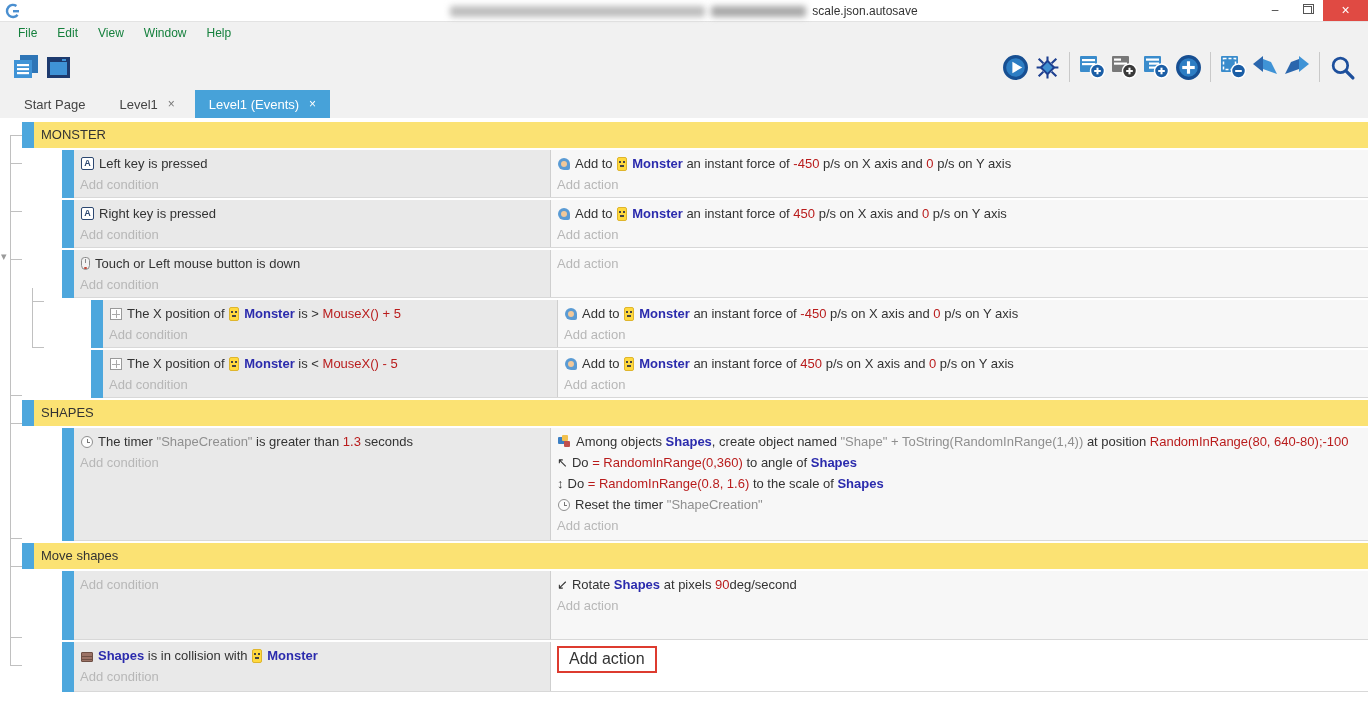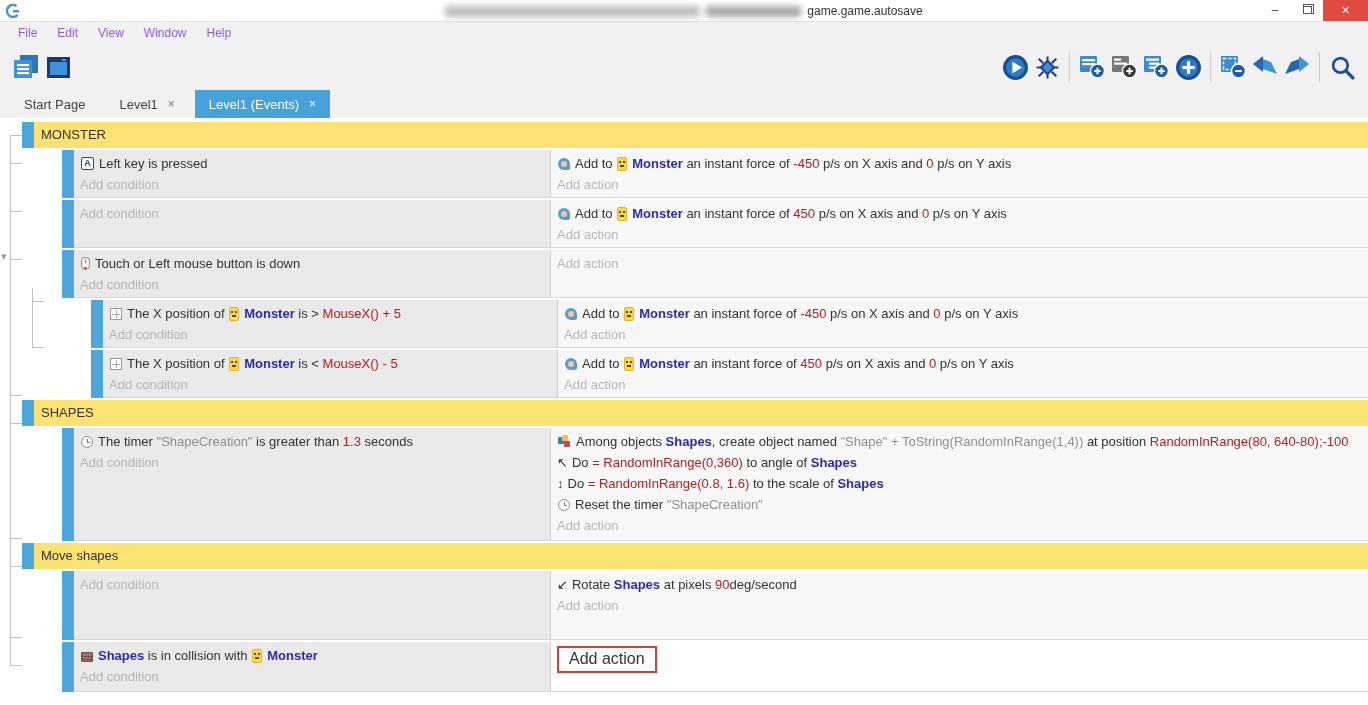--- a/index.html
+++ b/index.html
@@ -16,21 +16,21 @@
   .blurseg.b2 { width:95px; background:#a8a8a8; }
   .title-text { font-size:12px; color:#333; }
   .wincontrols { margin-left:auto; display:flex; align-items:flex-start; height:22px; }
   .winbtn { width:32px; height:21px; display:flex; align-items:center; justify-content:center; color:#444; font-size:12px; cursor:default; }
   .restore-glyph { width:9px; height:8px; border:1px solid #555; background:#fff; position:relative; }
   .restore-glyph::before { content:""; position:absolute; right:-3px; top:-3px; width:9px; height:8px; border:1px solid #555; }
   .closebtn { width:45px; height:21px; background:#e04a43; color:#fff; display:flex; align-items:center; justify-content:center; font-size:14px; }
 
   
   .menubar { height:22px; background:#f1f1f1; display:flex; align-items:center; padding-left:8px; }
-  .menu-item { font-size:12px; color:#8b5cf6; padding:8px 10px; line-height:22px; }
+  .menu-item { font-size:12px; color:#15803d; padding:8px 10px; line-height:22px; }
 
   
   .toolbar { height:46px; background:#f1f1f1; display:flex; align-items:center; padding:0 10px; }
   .tbtn { width:32px; height:34px; display:flex; align-items:center; justify-content:center; }
   .tsep { width:1px; height:30px; background:#c9c9c9; margin:0 6px; }
   .tb-spacer { flex:1; }
 
   
   .tabbar { height:28px; background:#f1f1f1; display:flex; align-items:stretch; padding-left:10px;gap:6px; }
   .tab { display:flex; align-items:center; padding:0 14px; font-size:13px; color:#444; gap:10px; }
@@ -98,21 +98,21 @@
   <div class="titlebar">
     <span class="logo">
       <svg width="16" height="16" viewBox="0 0 16 16">
           <circle cx="8" cy="8" r="6" fill="none" stroke="#4a8fd0" stroke-width="2.4" stroke-dasharray="27 11" transform="rotate(40 8 8)"></circle>
           <rect x="8" y="7" width="6" height="2.4" fill="#4a8fd0"></rect>
         </svg>
     </span>
     <div class="title-center">
       <span class="blurseg b1"></span>
       <span class="blurseg b2"></span>
-      <span class="title-text">game.game.autosave</span>
+      <span class="title-text">scale.json.autosave</span>
     </div>
     <div class="wincontrols">
       <span class="winbtn">–</span>
       <span class="winbtn">
           <span class="restore-glyph"></span>
         </span>
       <span class="closebtn">×</span>
     </div>
   </div>
 
@@ -273,20 +273,21 @@
           <div class="line"><span class="ic force-icon"></span><span class="t">Add to </span><span class="ic monster-icon"></span><span class="b">Monster</span><span class="t"> an instant force of </span><span class="g">-450</span><span class="t"> p/s on X axis and </span><span class="g">0</span><span class="t"> p/s on Y axis</span></div>
           <div class="line ph">Add action</div>
         </div>
       </div>
     </div>
 
     <div class="event-row">
       <div class="ebar"></div>
       <div class="ebody">
         <div class="cond">
+          <div class="line"><span class="ic keyboard-key-icon"></span><span class="t">Right key is pressed</span></div>
           <div class="line ph">Add condition</div>
         </div>
         <div class="act">
           <div class="line"><span class="ic force-icon"></span><span class="t">Add to </span><span class="ic monster-icon"></span><span class="b">Monster</span><span class="t"> an instant force of </span><span class="g">450</span><span class="t"> p/s on X axis and </span><span class="g">0</span><span class="t"> p/s on Y axis</span></div>
           <div class="line ph">Add action</div>
         </div>
       </div>
     </div>
 
     <div class="event-row">

